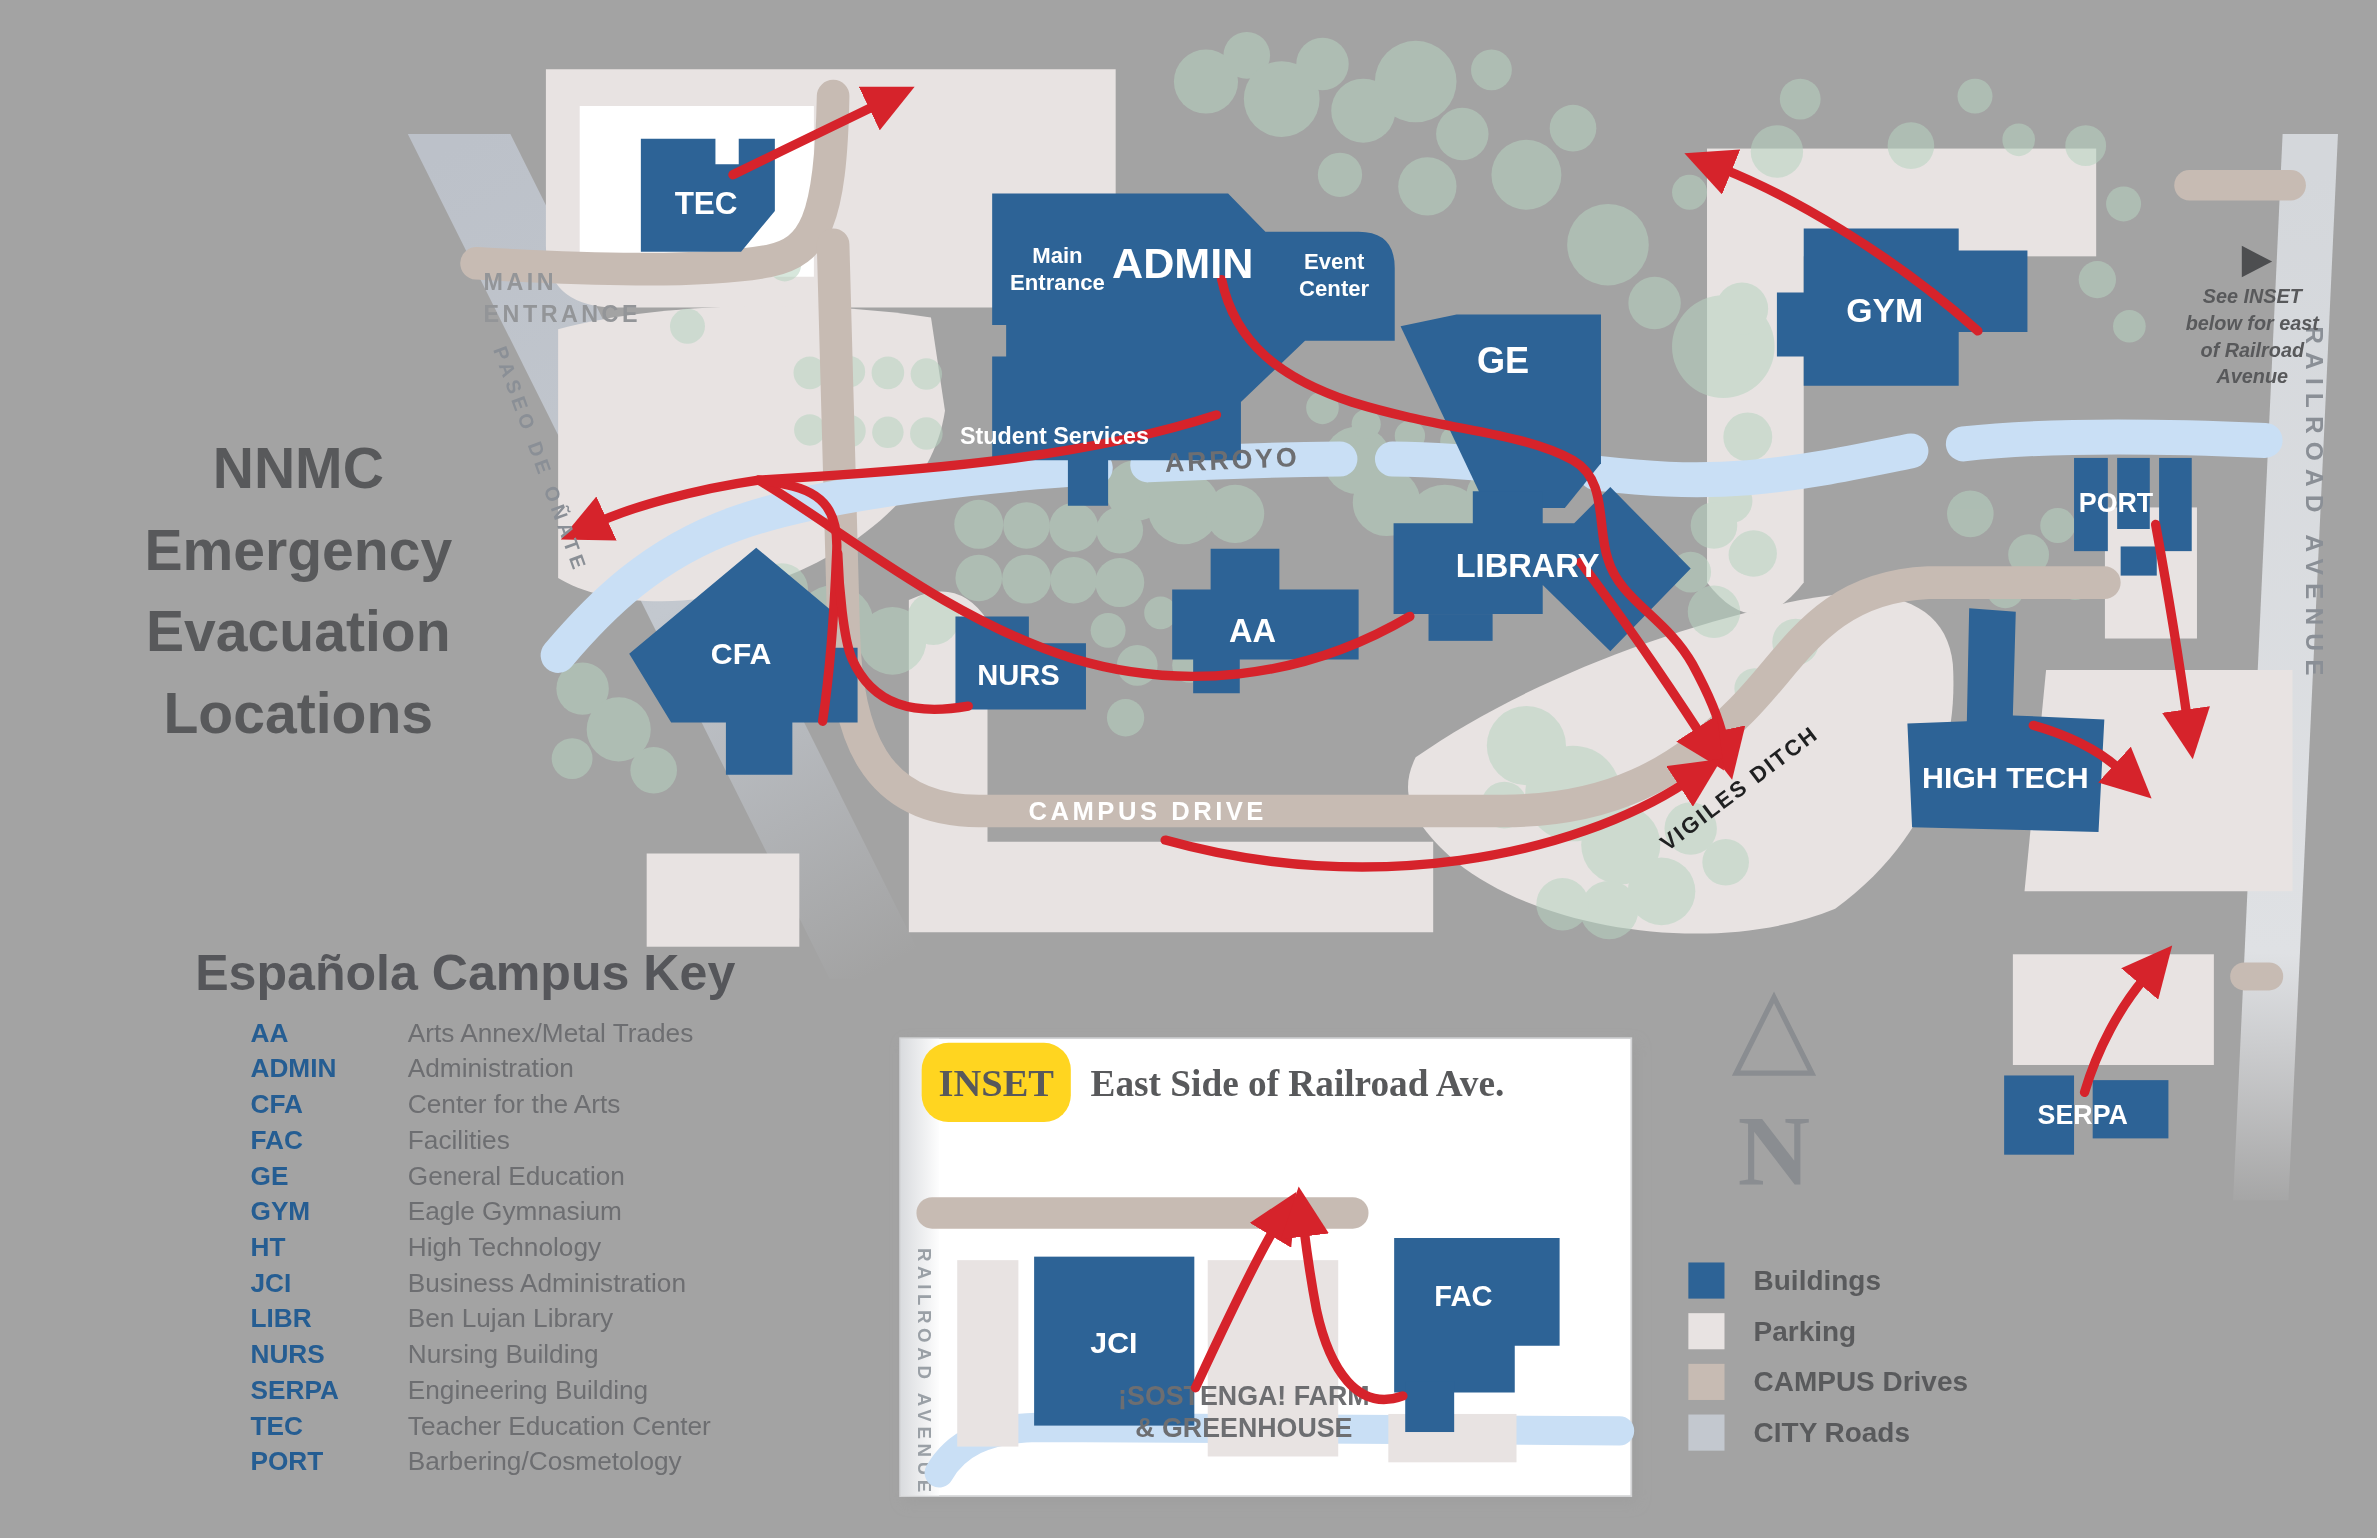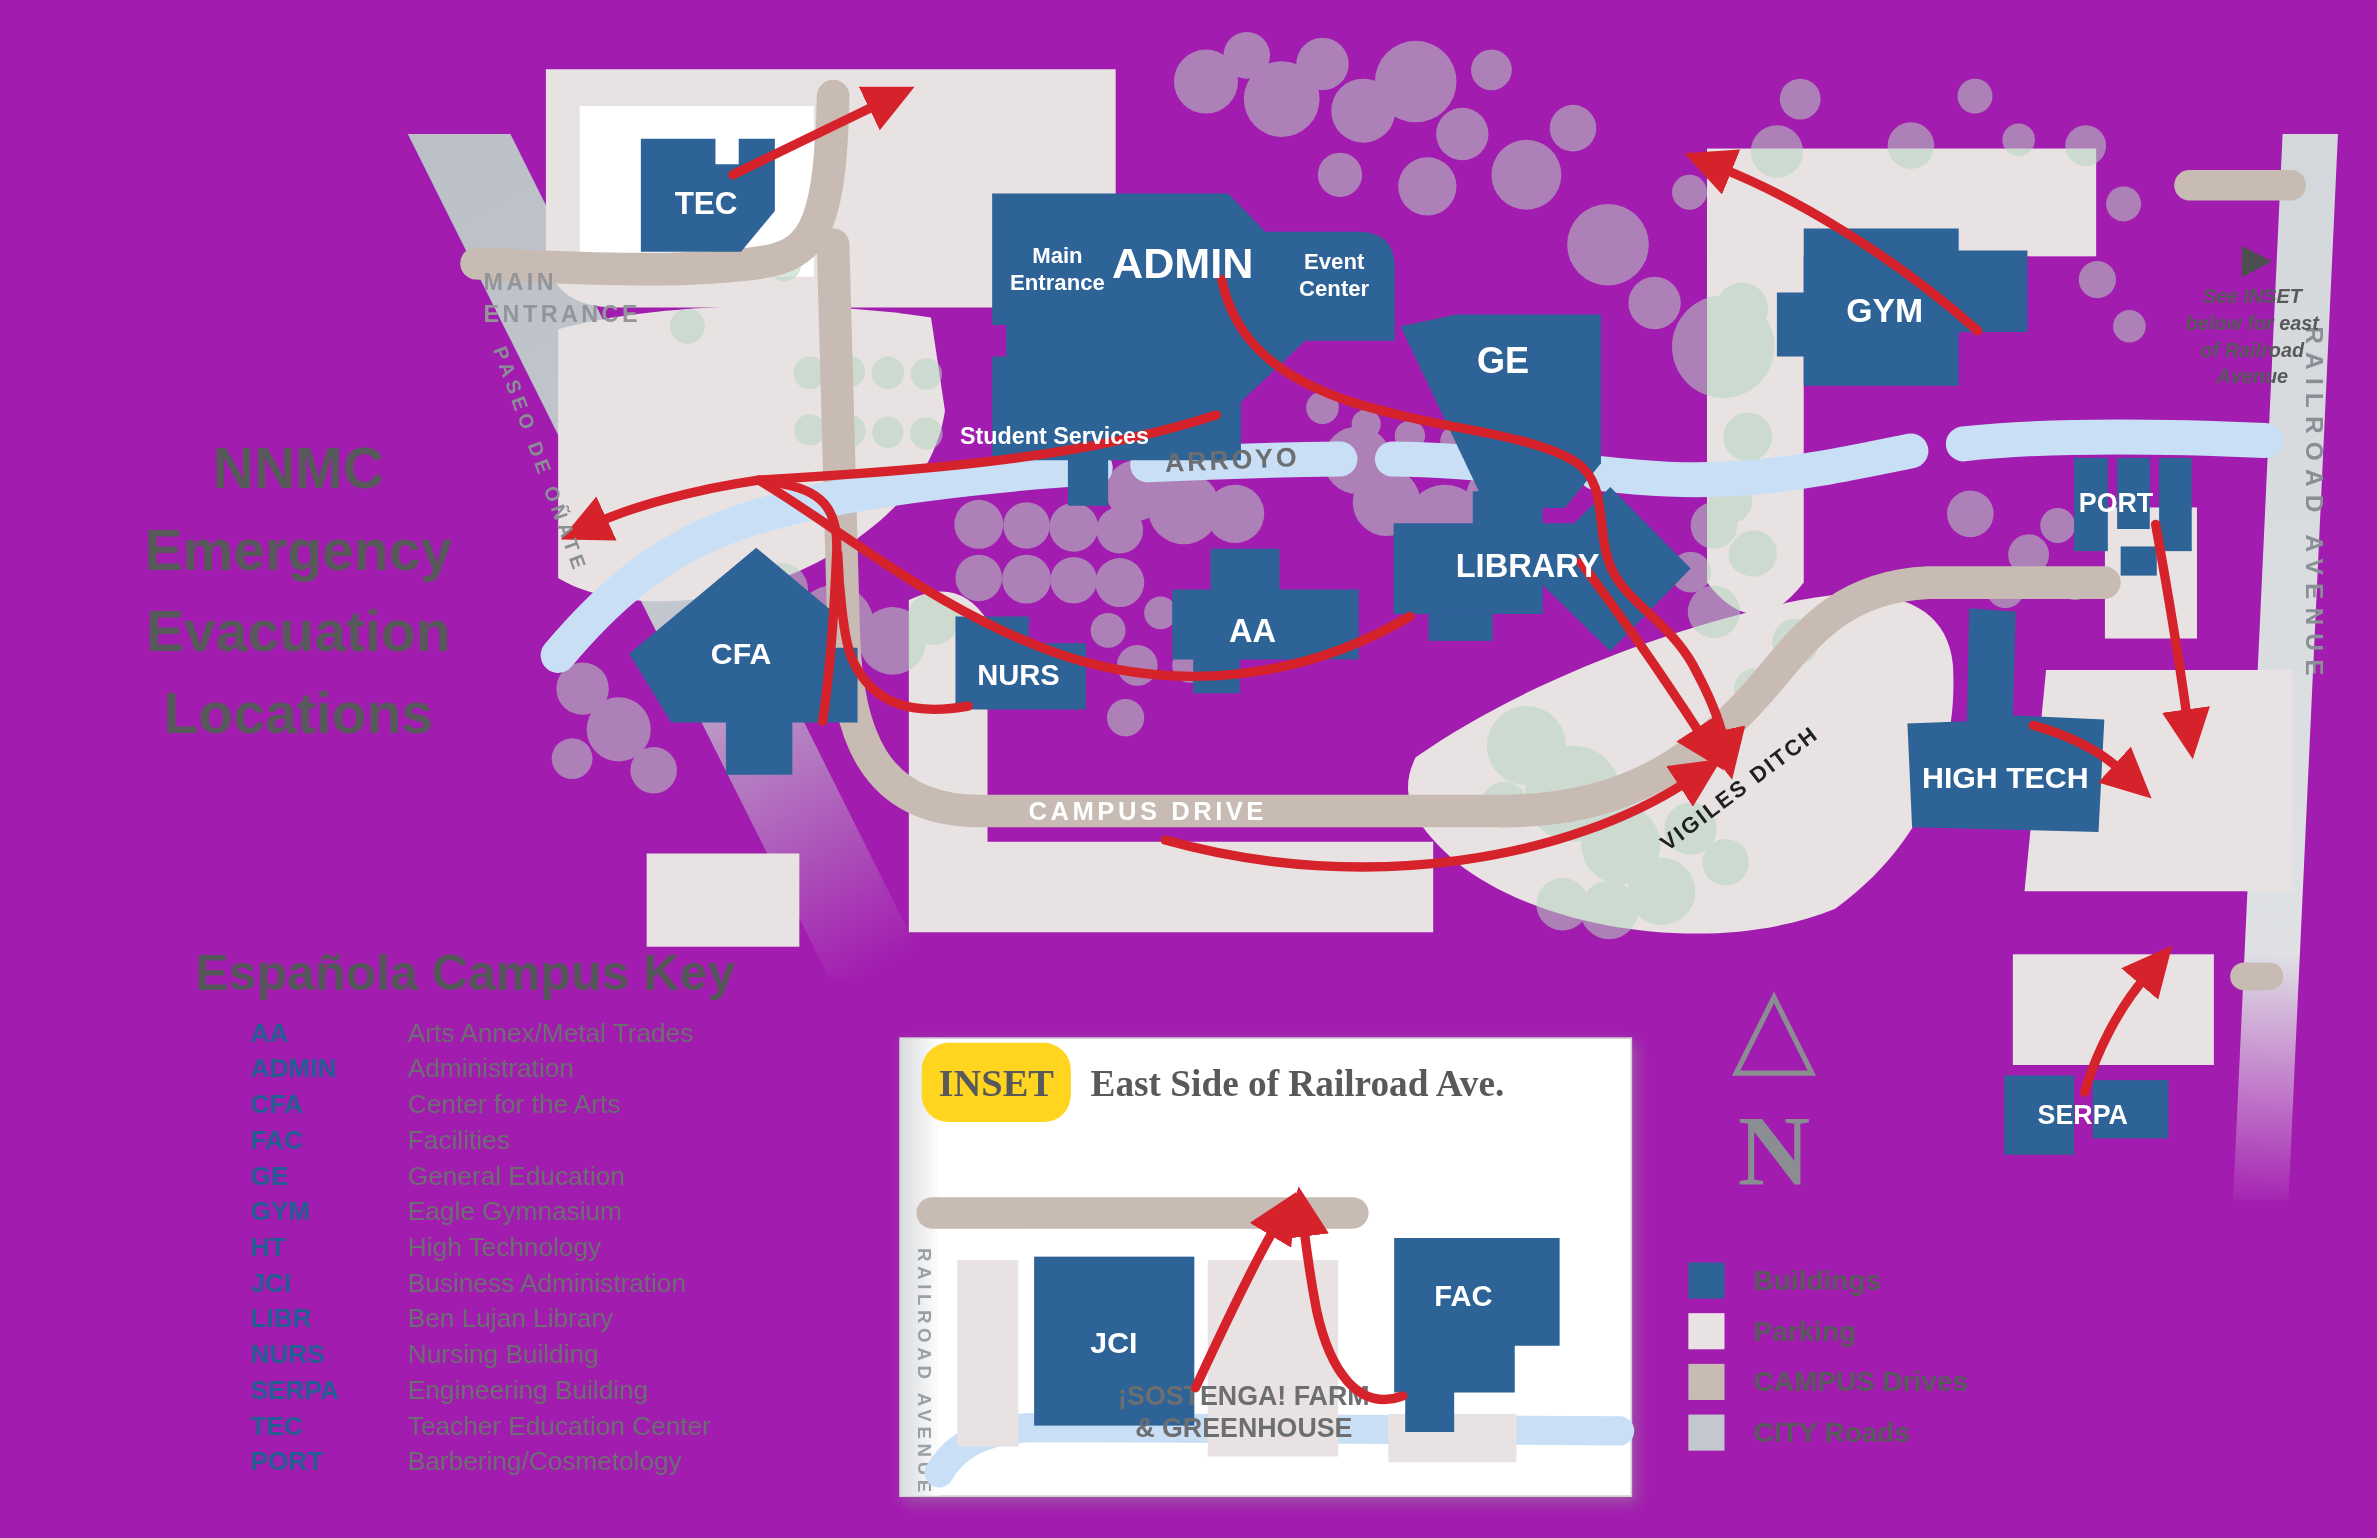--- a/index.html
+++ b/index.html
@@ -1,16 +1,16 @@
 <!DOCTYPE html>
 <html style="font-size:9.3px"><head>
 <meta charset="utf-8">
 <style>
   html,body{margin:0;padding:0;background:#ffffff;}
-  .stage{position:relative;width:100%;aspect-ratio:4080/2640;overflow:hidden;background:#a21caf;}
+  .stage{position:relative;width:100%;aspect-ratio:4080/2640;overflow:hidden;background:#a3a3a3;}
   svg{display:block;width:100%;height:auto;}
   text{font-family:"Liberation Sans", sans-serif;}
   .bld{fill:#2d6396;}
   .park{fill:#e8e3e2;}
   .drive{stroke:#c7bbb3;fill:none;stroke-linecap:round;}
   .water{stroke:#c9dff5;fill:none;stroke-linecap:round;}
   .red{stroke:#d6232b;stroke-width:16;fill:none;stroke-linecap:round;}
   .tree{fill:#b7d4c1;}
   .bl{fill:#ffffff;font-weight:bold;text-anchor:middle;}
   .roadlbl{fill:#939598;font-weight:bold;letter-spacing:6px;}

